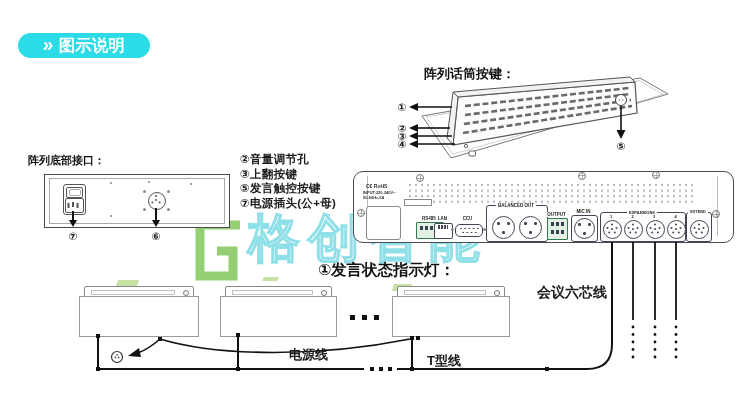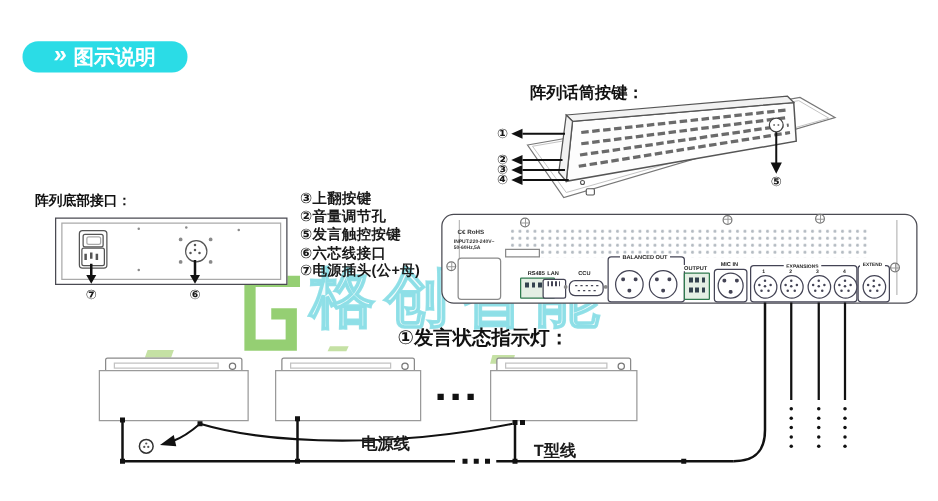--- a/index.html
+++ b/index.html
@@ -143,24 +143,23 @@
   <div class="dot fg" style="left:143px;top:190px;width:3px;height:3px;"></div>
   <div class="dot fg" style="left:167px;top:190px;width:3px;height:3px;"></div>
   <div class="dot fg" style="left:143px;top:208px;width:3px;height:3px;"></div>
   <div class="dot fg" style="left:167px;top:208px;width:3px;height:3px;"></div>
   <div class="varrow fg" style="left:72.3px;top:211px;height:13px;"></div>
   <div class="varrow fg" style="left:155.2px;top:208px;height:16px;"></div>
   <div class="cnum fg" style="left:66px;top:230px;">⑦</div>
   <div class="cnum fg" style="left:149px;top:230px;">⑥</div>
 
   <div class="legend fg">
+    <div>②音量调节孔</div>
     <div>③上翻按键</div>
-    <div>②音量调节孔</div>
     <div>⑤发言触控按键</div>
-    <div>⑥六芯线接口</div>
     <div>⑦电源插头(公+母)</div>
   </div>
 
   <div class="host fg"></div>
   <div class="fg" style="position:absolute;left:367px;top:176px;width:1px;height:60px;background:#bbb;"></div>
   <div class="fg" style="position:absolute;left:717px;top:176px;width:1px;height:60px;background:#bbb;"></div>
   <div class="grille fg"></div>
   <div class="screw fg" style="left:416px;top:174px;"></div>
   <div class="screw fg" style="left:578px;top:171.5px;"></div>
   <div class="screw fg" style="left:652px;top:171px;"></div>
@@ -284,16 +283,17 @@
         <circle cx="655" cy="349.5" r="1.4"></circle>
         <circle cx="655" cy="357" r="1.4"></circle>
       <circle cx="676" cy="327" r="1.4"></circle>
         <circle cx="676" cy="334.5" r="1.4"></circle>
         <circle cx="676" cy="342" r="1.4"></circle>
         <circle cx="676" cy="349.5" r="1.4"></circle>
         <circle cx="676" cy="357" r="1.4"></circle>
     </g>
   </svg>
 
+  <div class="t fg" style="left:537px;top:284px;font-size:14px;font-weight:600;">会议六芯线</div>
   <div class="t fg" style="left:289px;top:346px;font-size:13px;font-weight:600;">电源线</div>
   <div class="t fg" style="left:427px;top:352px;font-size:13px;font-weight:600;">T型线</div>
 
 </div>
 
 </body></html>

